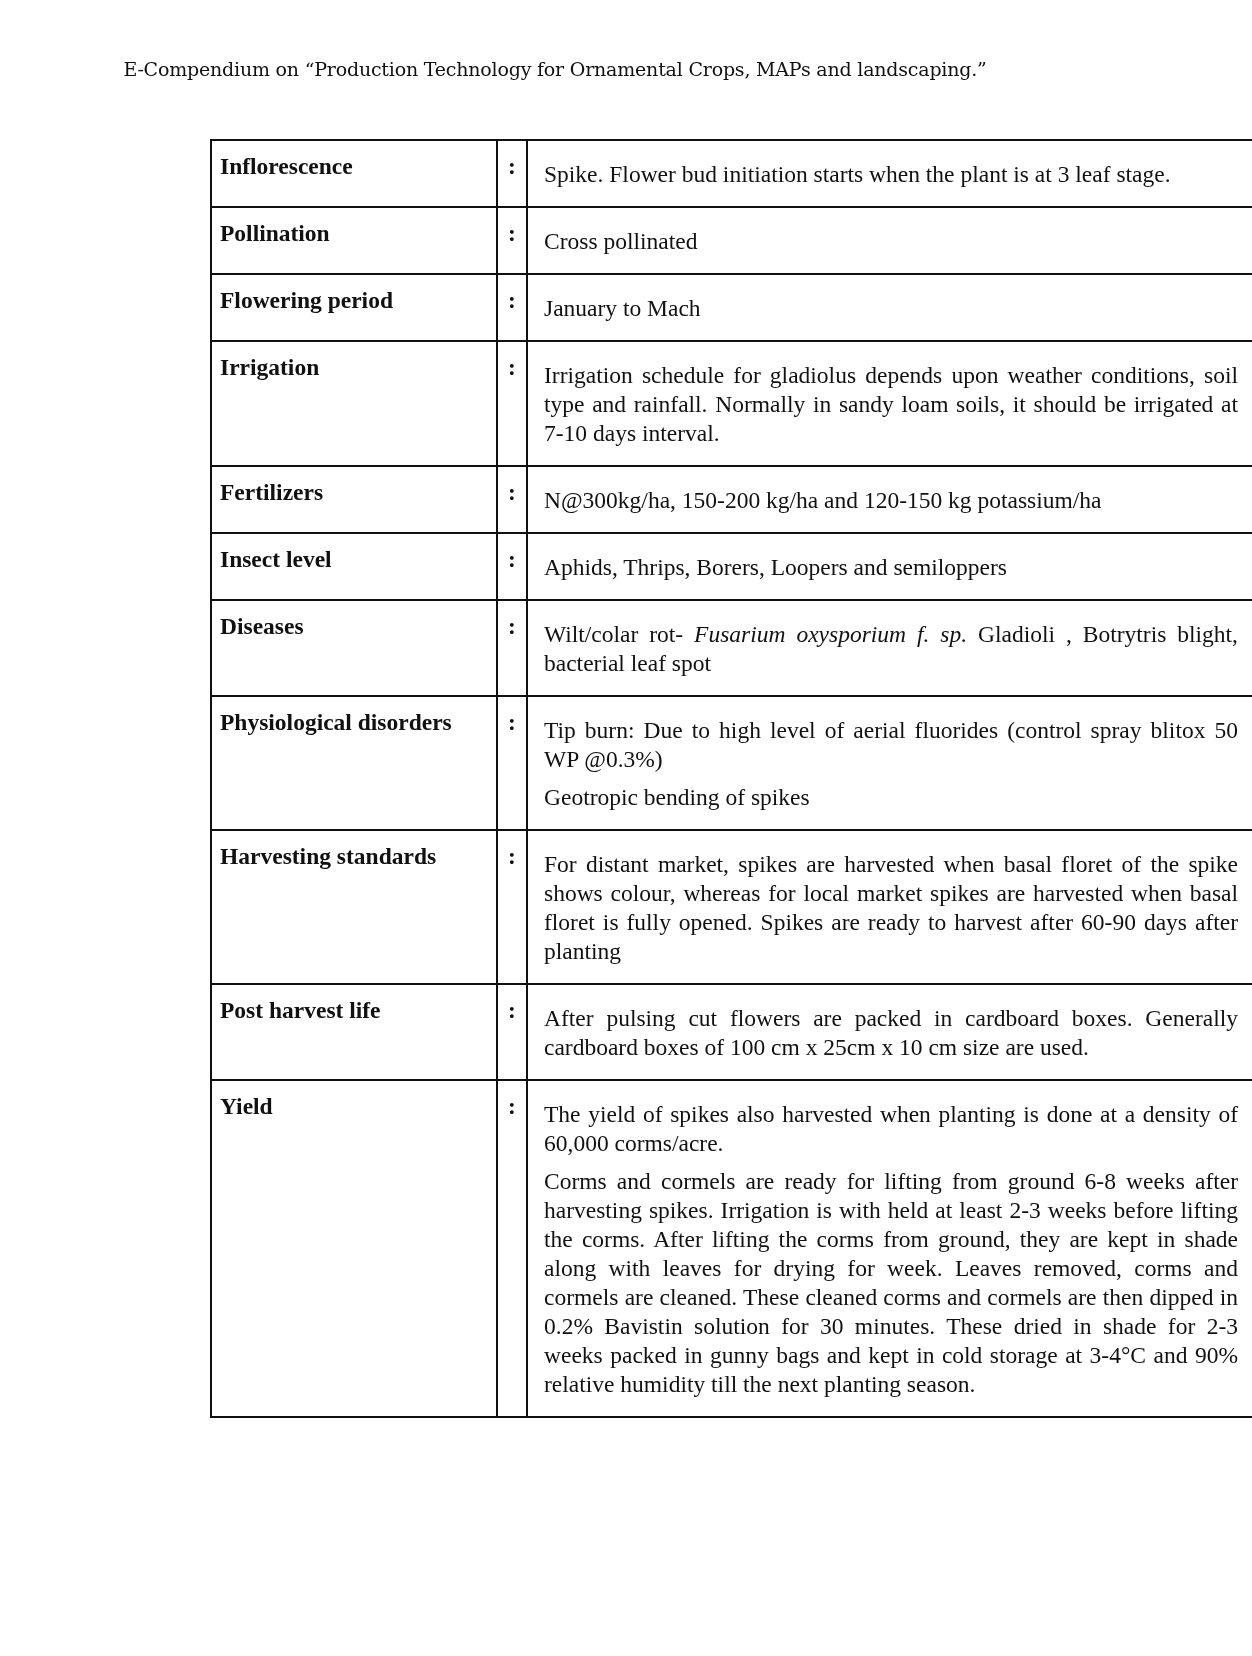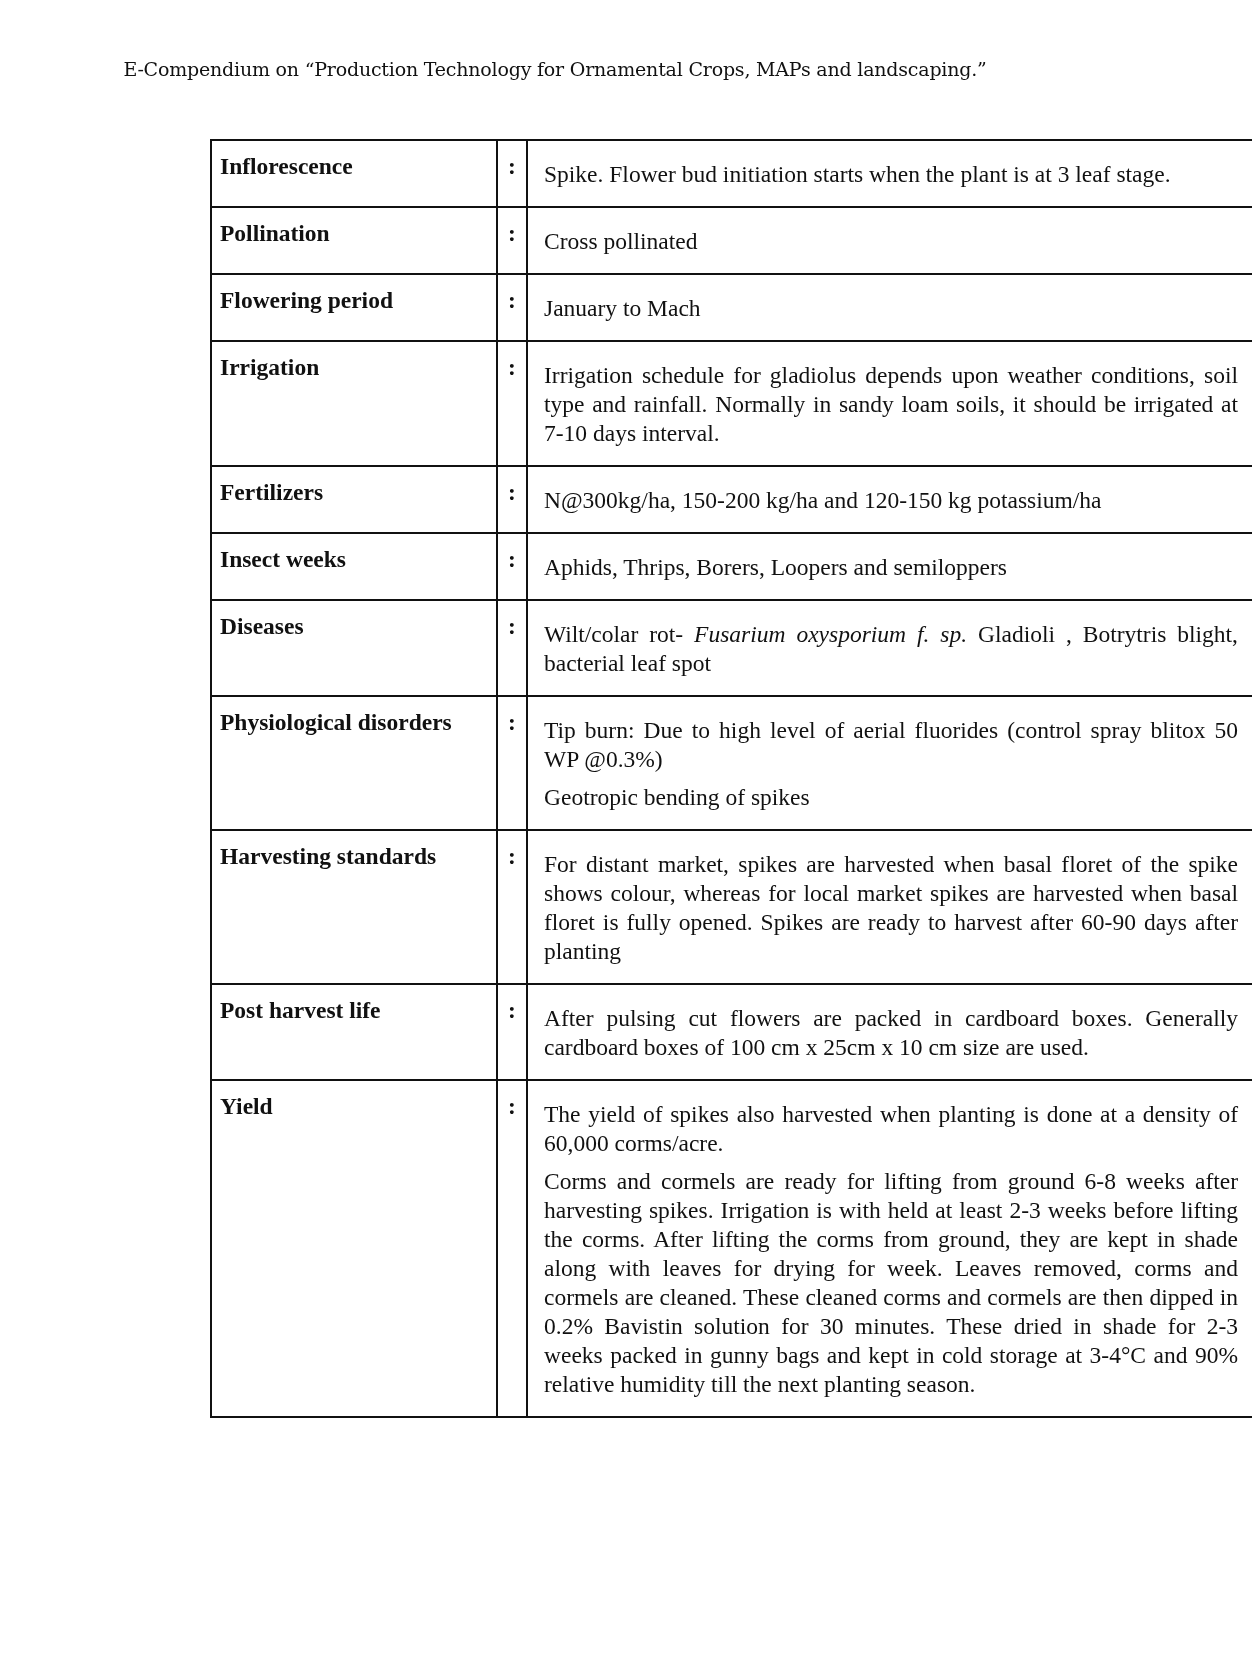--- a/index.html
+++ b/index.html
@@ -56,21 +56,21 @@
       </td>
     </tr>
     <tr>
       <td class="label">Fertilizers</td>
       <td class="colon">:</td>
       <td class="value">
         <p class="para">N@300kg/ha, 150-200 kg/ha and 120-150 kg potassium/ha</p>
       </td>
     </tr>
     <tr>
-      <td class="label">Insect weeks</td>
+      <td class="label">Insect level</td>
       <td class="colon">:</td>
       <td class="value">
         <p class="para">Aphids, Thrips, Borers, Loopers and semiloppers</p>
       </td>
     </tr>
     <tr>
       <td class="label">Diseases</td>
       <td class="colon">:</td>
       <td class="value">
         <p class="para"><span>Wilt/colar rot- </span><span class="italic">Fusarium oxysporium f. sp.</span><span> Gladioli , Botrytris blight, bacterial leaf spot</span></p>

